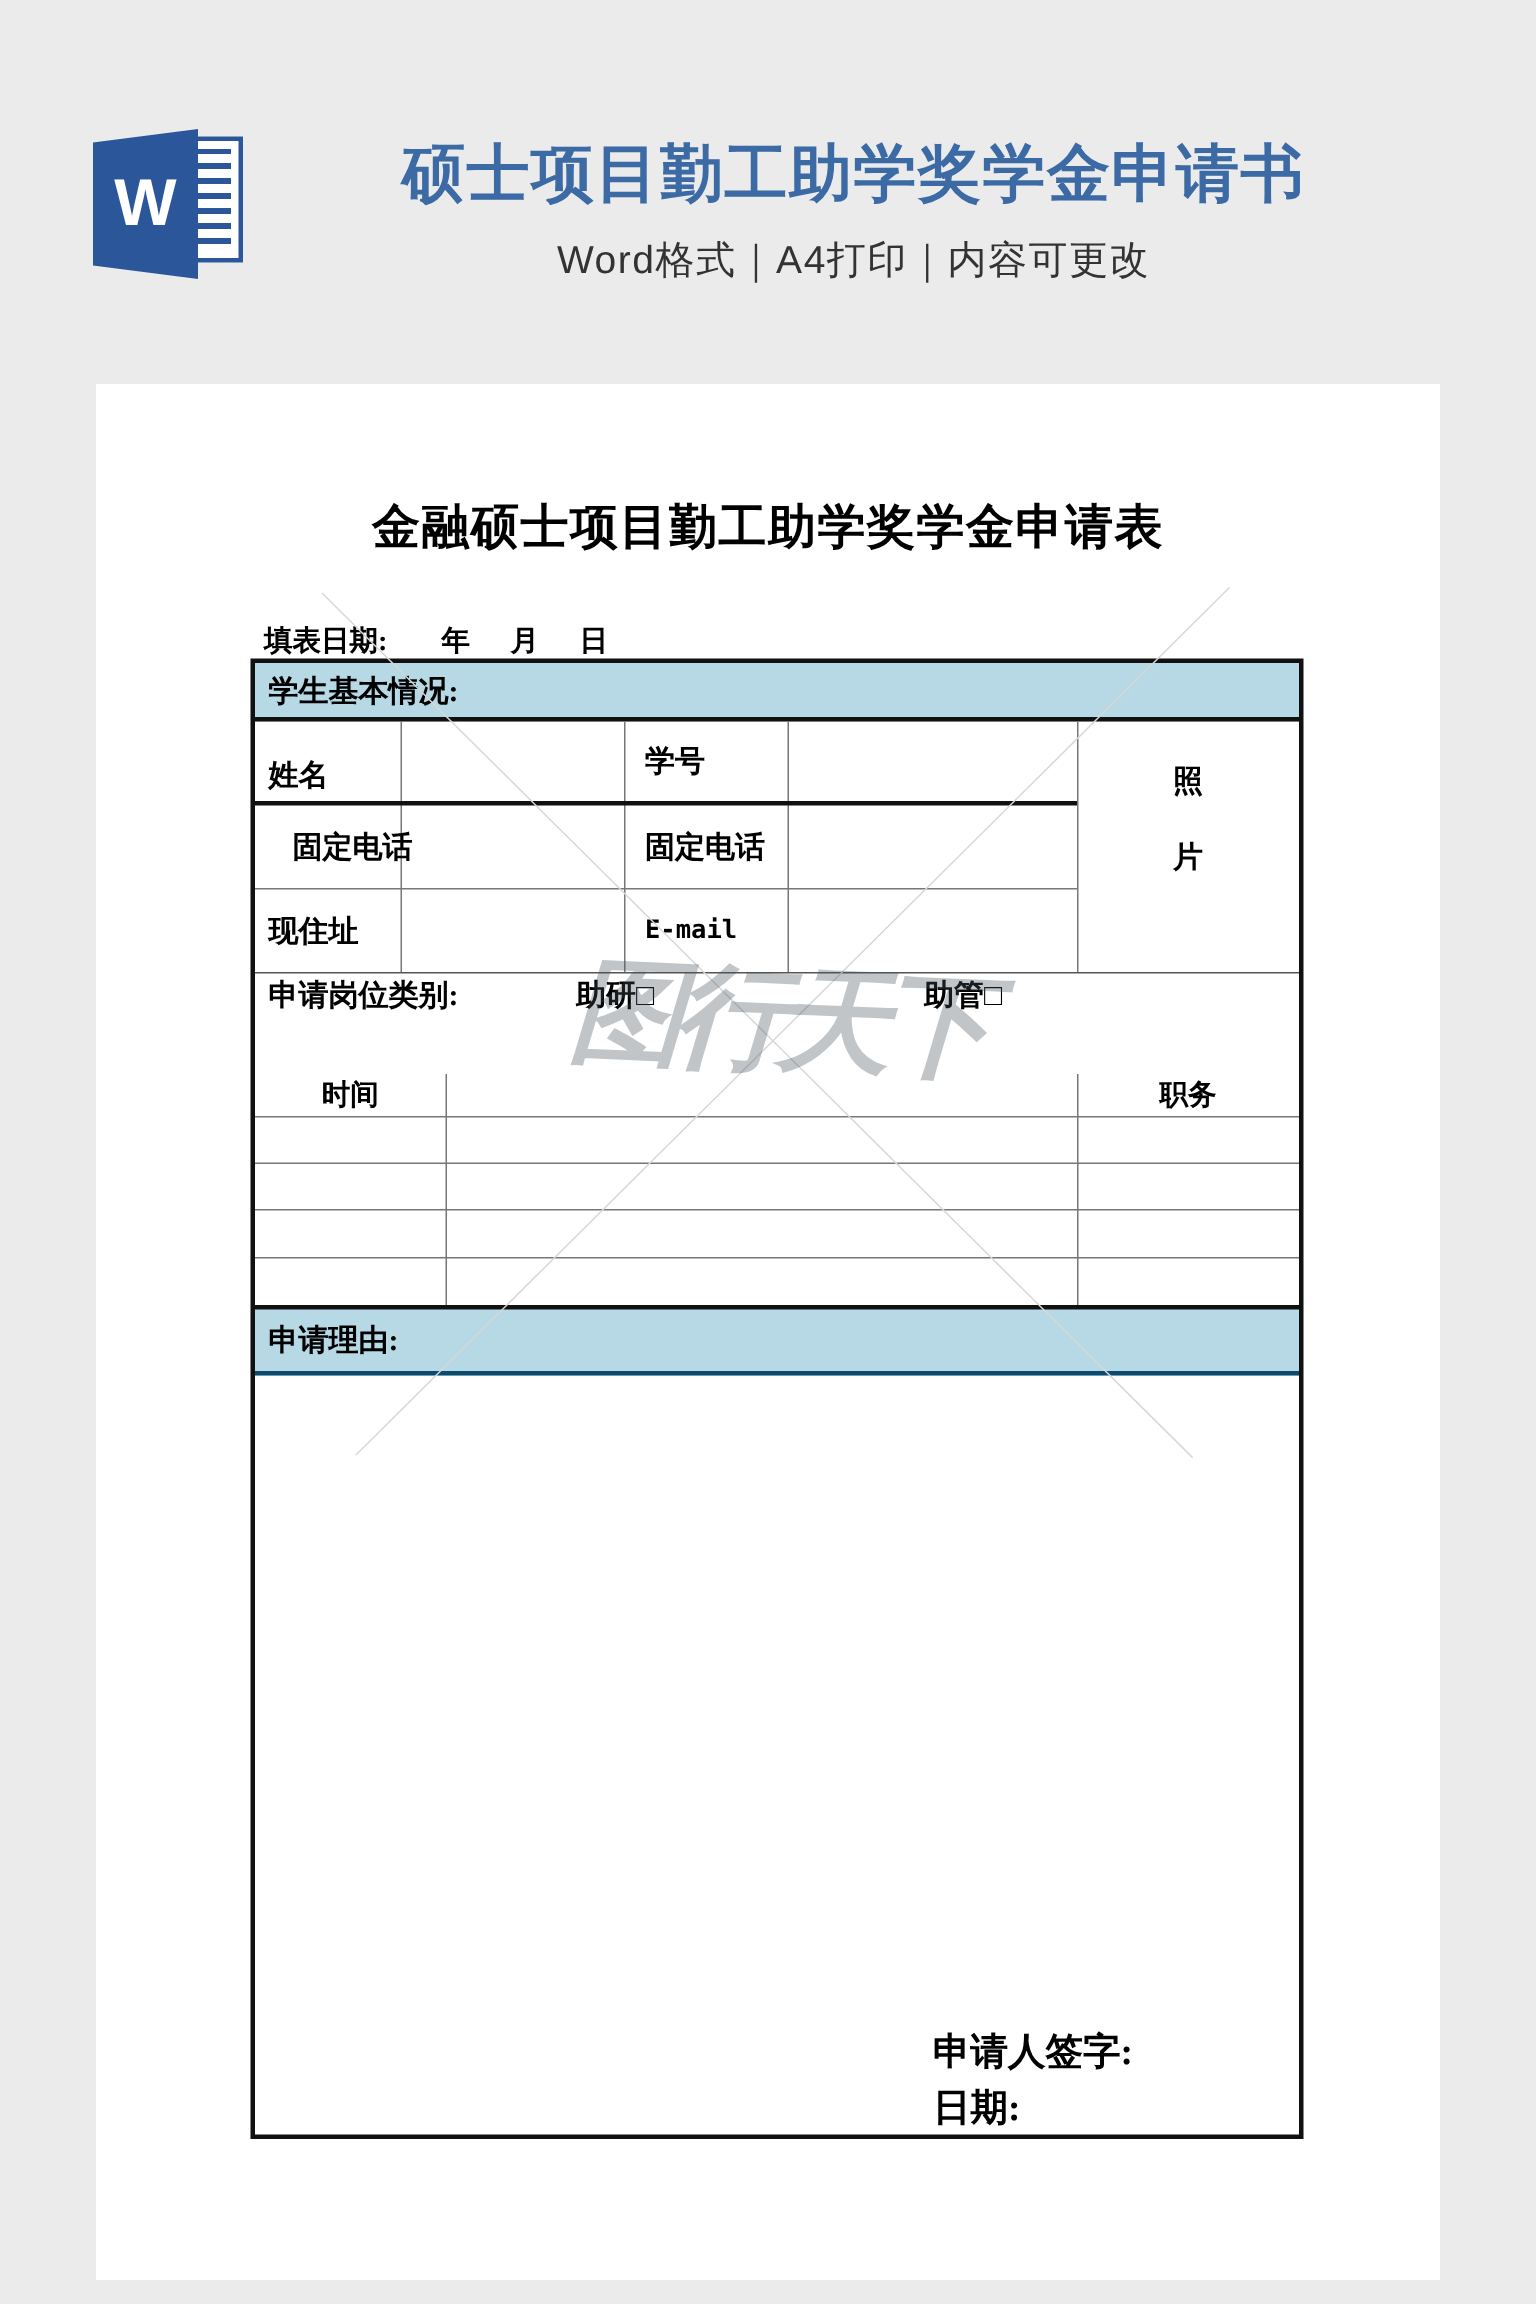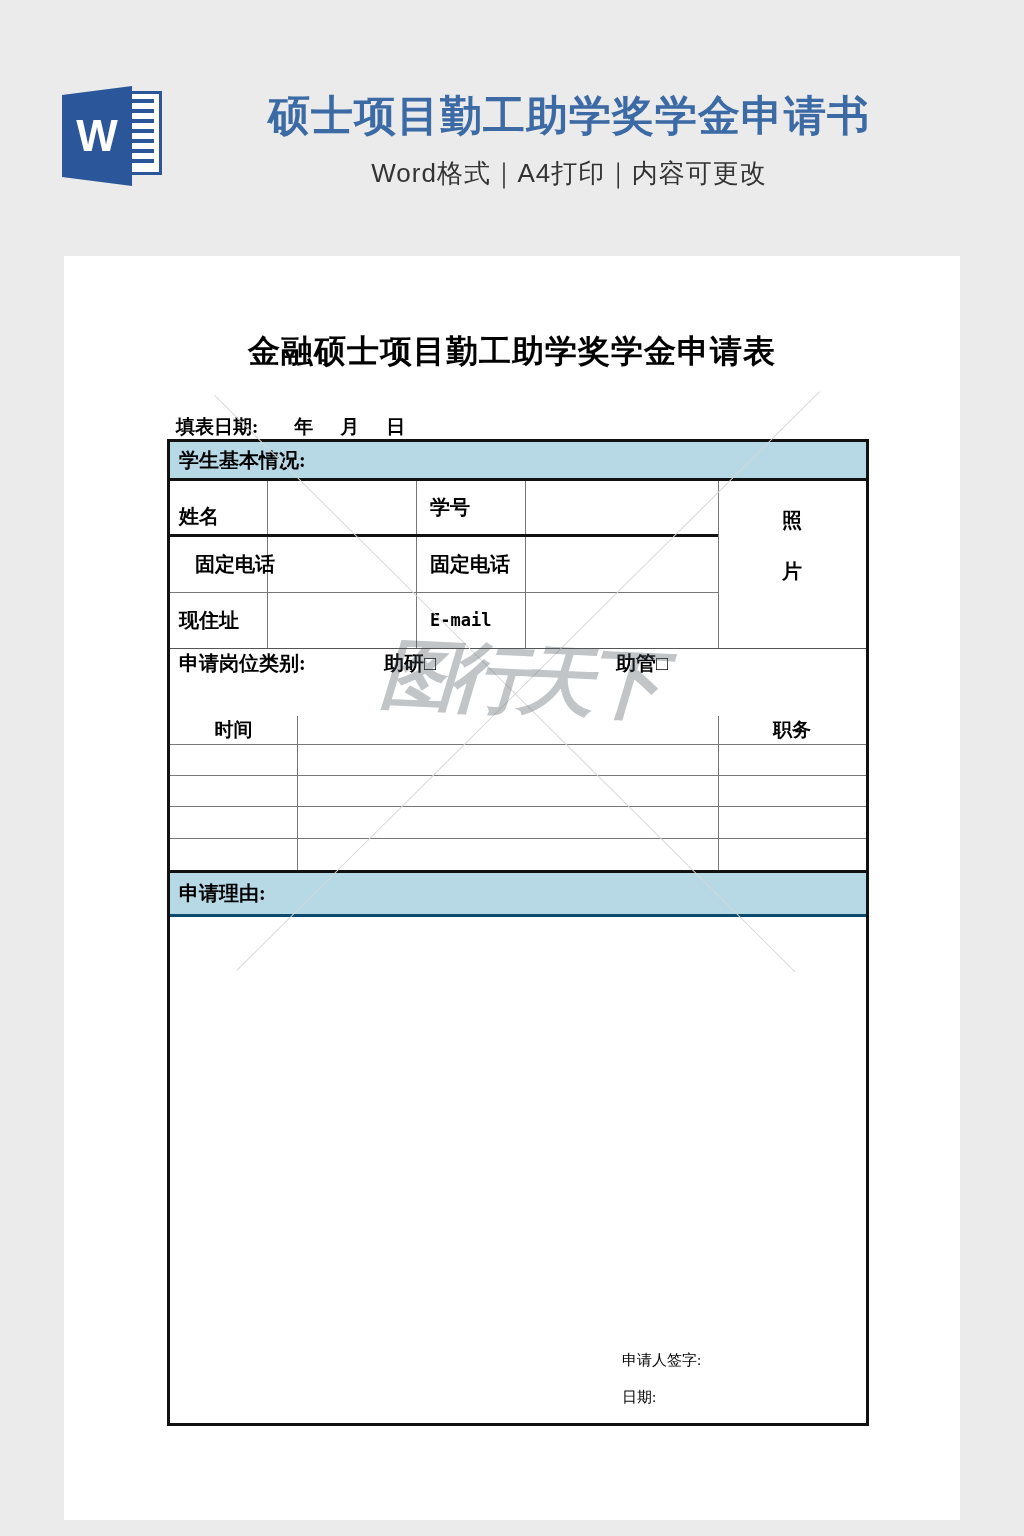--- a/index.html
+++ b/index.html
@@ -60,21 +60,21 @@
   .hline-thick { position:absolute; height:3px; background:#111; }
 
   .photo-cell { position:absolute; left:548px; top:39px; width:148px; height:167px;
       display:flex; flex-direction:column; align-items:center; padding-top:26px;
       font-size:20px; font-weight:bold; }
   .photo-cell span + span { margin-top:24px; }
 
   .edu-head { position:absolute; top:274px; height:28px; display:flex; align-items:center;
       justify-content:center; font-size:19px; font-weight:bold; }
 
-  .sig { position:absolute; left:452px; font-size:15px; font-weight:normal; }
+  .sig { position:absolute; left:452px; font-size:25px; font-weight:bold; }
 
   
   .wm-layer { position:absolute; left:0; top:0; width:1024px; height:1536px; pointer-events:none; }
   .wm-line { position:absolute; height:1px; background:#d7d7d7; transform-origin:0 0; }
   .wm-lineA { left:215px; top:395px; width:818px; transform:rotate(44.8deg); }
   .wm-lineB { left:820px; top:392px; width:821px; transform:rotate(135.2deg); }
   .wm-text { position:absolute; left:380px; top:630px; width:300px;
       font-family:"DejaVu Serif","Liberation Serif",serif;
       font-size:76px; font-weight:bold; font-style:italic;
       letter-spacing:-7px; color:#46525a; opacity:0.33; transform:rotate(2.5deg);

